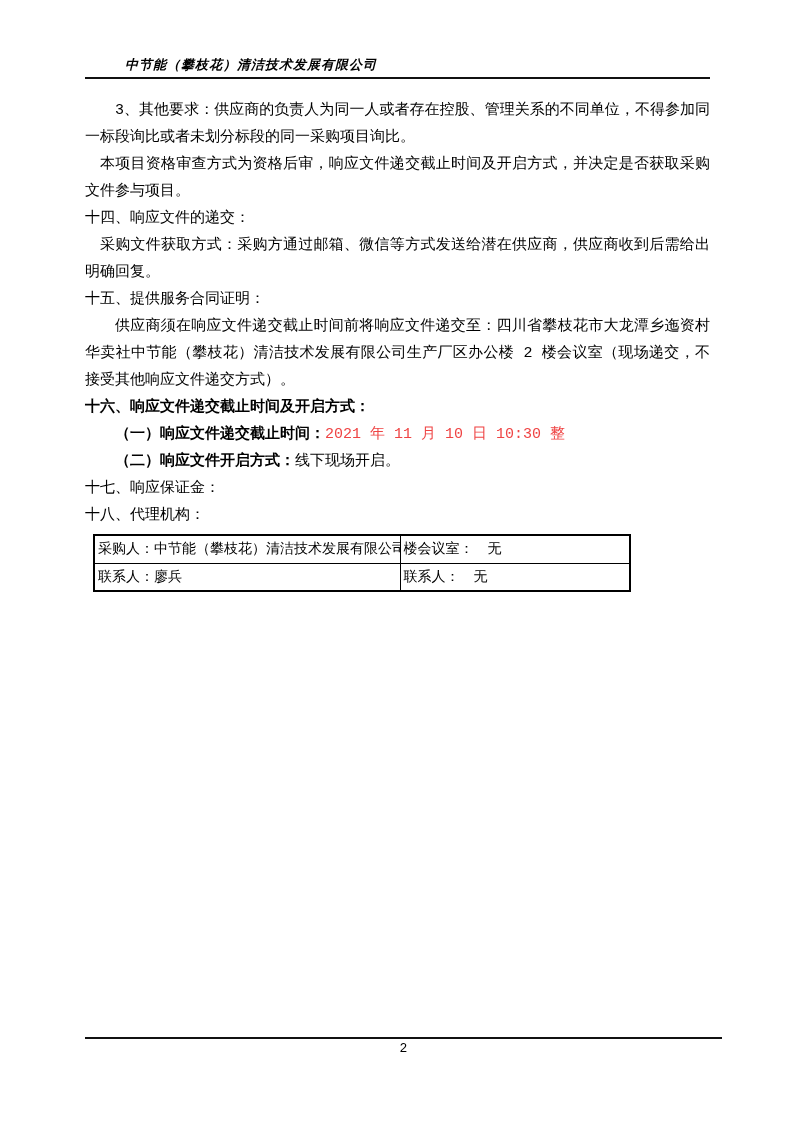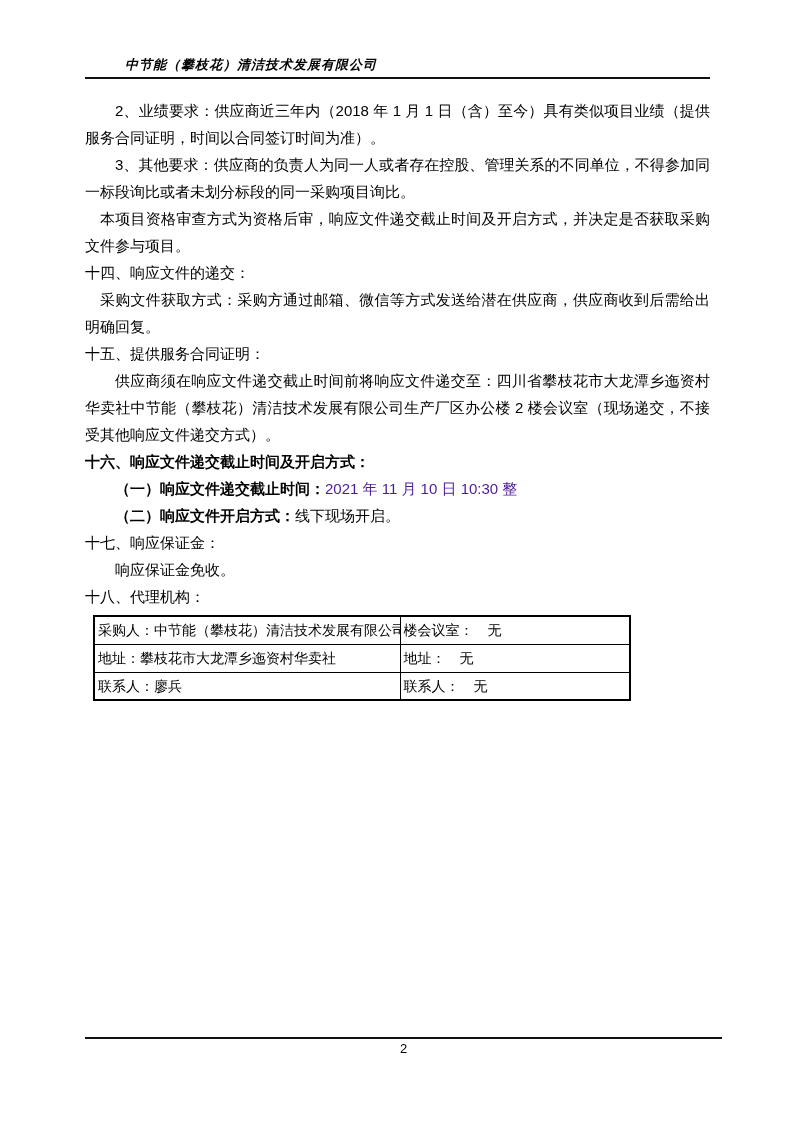--- a/index.html
+++ b/index.html
@@ -3,21 +3,21 @@
 <meta charset="utf-8">
 <style>
   * { margin: 0; padding: 0; box-sizing: border-box; }
   html, body { background: #ffffff; }
   .page {
     position: relative;
     width: 794px;
     height: 1123px;
     margin: 0 auto;
     background: #ffffff;
-    font-family: Liberation Sans, sans-serif;
+    font-family: Liberation Mono, monospace;
     color: #000000;
     overflow: hidden;
   }
   
   .doc-header {
     position: absolute;
     top: 56px;
     left: 85px;
     width: 625px;
     border-bottom: 2px solid #111111;
@@ -38,21 +38,21 @@
     width: 625px;
     font-size: 15px;
     line-height: 27px;
     text-align: justify;
   }
   .content p { margin: 0; }
   .ind1 { text-indent: 1em; }
   .ind2 { text-indent: 2em; }
   .heading { text-indent: 0; }
   .bold { font-weight: bold; }
-  .red { color: #4c1d95; }
+  .red { color: #ef4444; }
   
   .contact-table {
     border-collapse: collapse;
     margin-top: 5px;
     margin-left: 8px;
     width: 538px;
     table-layout: fixed;
   }
   .contact-table td {
     border: 1px solid #000000;
@@ -83,49 +83,43 @@
 </head>
 <body>
 
 <div class="page">
 
   <div class="doc-header">
     <div class="title">中节能（攀枝花）清洁技术发展有限公司</div>
   </div>
 
   <div class="content">
-    <p class="ind2">2、业绩要求：供应商近三年内（2018 年 1 月 1 日（含）至今）具有类似项目业绩（提供服务合同证明，时间以合同签订时间为准）。</p>
     <p class="ind2">3、其他要求：供应商的负责人为同一人或者存在控股、管理关系的不同单位，不得参加同一标段询比或者未划分标段的同一采购项目询比。</p>
 
     <p class="ind1">本项目资格审查方式为资格后审，响应文件递交截止时间及开启方式，并决定是否获取采购文件参与项目。</p>
 
     <p class="heading">十四、响应文件的递交：</p>
     <p class="ind1">采购文件获取方式：采购方通过邮箱、微信等方式发送给潜在供应商，供应商收到后需给出明确回复。</p>
 
     <p class="heading">十五、提供服务合同证明：</p>
     <p class="ind2">供应商须在响应文件递交截止时间前将响应文件递交至：四川省攀枝花市大龙潭乡迤资村华卖社中节能（攀枝花）清洁技术发展有限公司生产厂区办公楼 2 楼会议室（现场递交，不接受其他响应文件递交方式）。</p>
 
     <p class="heading bold">十六、响应文件递交截止时间及开启方式：</p>
     <p class="ind2"><span class="bold">（一）响应文件递交截止时间：</span><span class="red">2021 年 11 月  10 日 10:30 整</span></p>
     <p class="ind2"><span class="bold">（二）响应文件开启方式：</span><span>线下现场开启。</span></p>
 
     <p class="heading">十七、响应保证金：</p>
-    <p class="ind2">响应保证金免收。</p>
 
     <p class="heading">十八、代理机构：</p>
 
     <table class="contact-table">
       <tbody>
         <tr>
           <td class="col-left">采购人：中节能（攀枝花）清洁技术发展有限公司</td>
           <td>楼会议室：　无</td>
-        </tr>
-        <tr>
-          <td class="col-left">地址：攀枝花市大龙潭乡迤资村华卖社</td>
-          <td>地址：　无</td>
         </tr>
         <tr>
           <td class="col-left">联系人：廖兵</td>
           <td>联系人：　无</td>
         </tr>
       </tbody>
     </table>
   </div>
 
   <div class="doc-footer">

